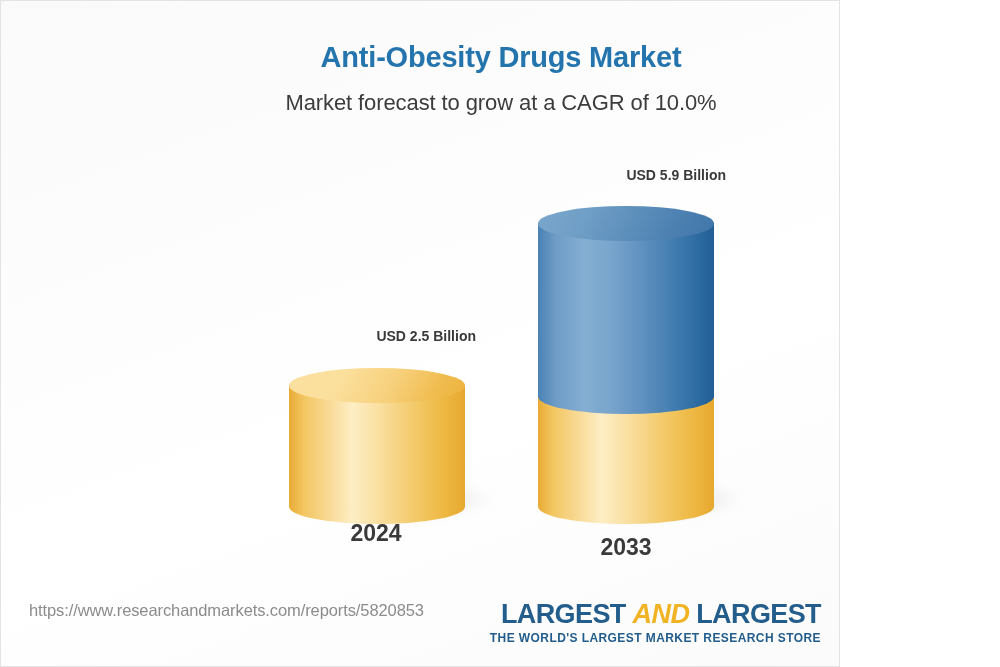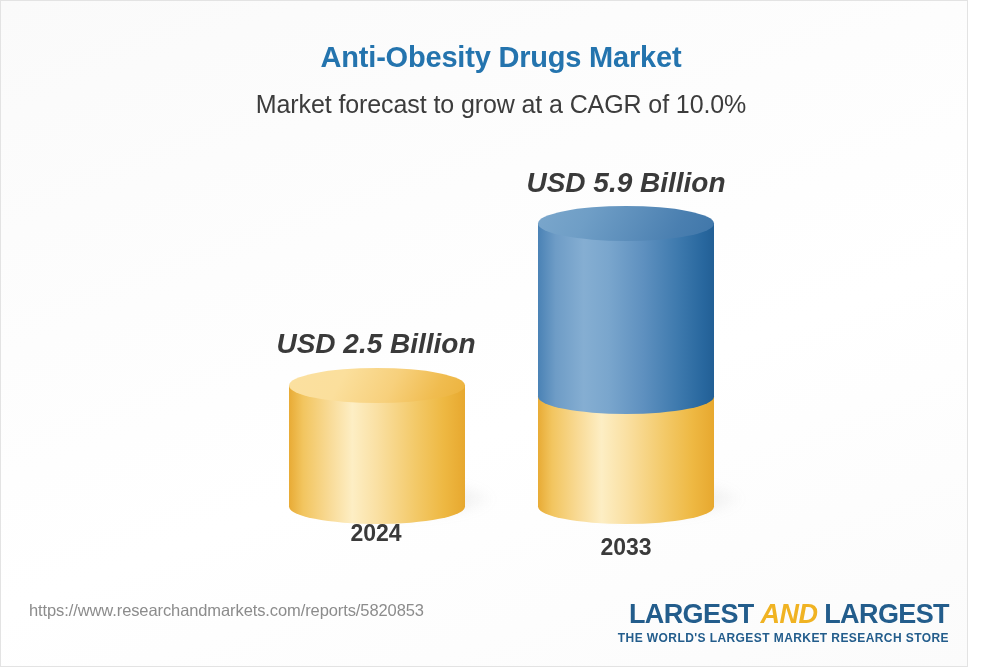--- a/index.html
+++ b/index.html
@@ -3,21 +3,21 @@
 <meta charset="utf-8">
 <style>
   html, body {
     margin: 0;
     padding: 0;
     background: #ffffff;
   }
 
   #canvas {
     position: relative;
-    width: 968px;
+    width: 840px;
     height: 667px;
     background: linear-gradient(160deg, #fafafa 0%, #fdfdfd 35%, #ffffff 60%, #fbfbfb 100%);
     border: 1px solid #e3e3e3;
     box-sizing: border-box;
     overflow: hidden;
     font-family: "Liberation Sans", sans-serif;
     -webkit-font-smoothing: antialiased;
   }
 
   
@@ -32,21 +32,21 @@
     color: #2474ae;
     letter-spacing: -0.2px;
   }
 
   .chart-subtitle {
     position: absolute;
     left: 0;
     top: 89px;
     width: 1000px;
     text-align: center;
-    font-size: 25px;
+    font-size: 22px;
     font-weight: normal;
     color: #3c3c3c;
     letter-spacing: -0.1px;
   }
 
   
   .cyl {
     position: absolute;
   }
 
@@ -141,26 +141,25 @@
       #7ba7cc 0%,
       #6f9ec6 28%,
       #5b8dba 56%,
       #4a7fb0 78%,
       #3f76a9 100%);
   }
 
   
   .value-label {
     position: absolute;
-    text-align: center;
-    font-size: 28px;
+    text-align: right;
+    font-size: 14px;
     font-weight: bold;
     color: #3a3a3a;
     white-space: nowrap;
-    font-style: italic;
   }
 
   .axis-label {
     position: absolute;
     text-align: center;
     font-size: 23px;
     font-weight: bold;
     color: #3a3a3a;
     white-space: nowrap;
   }

